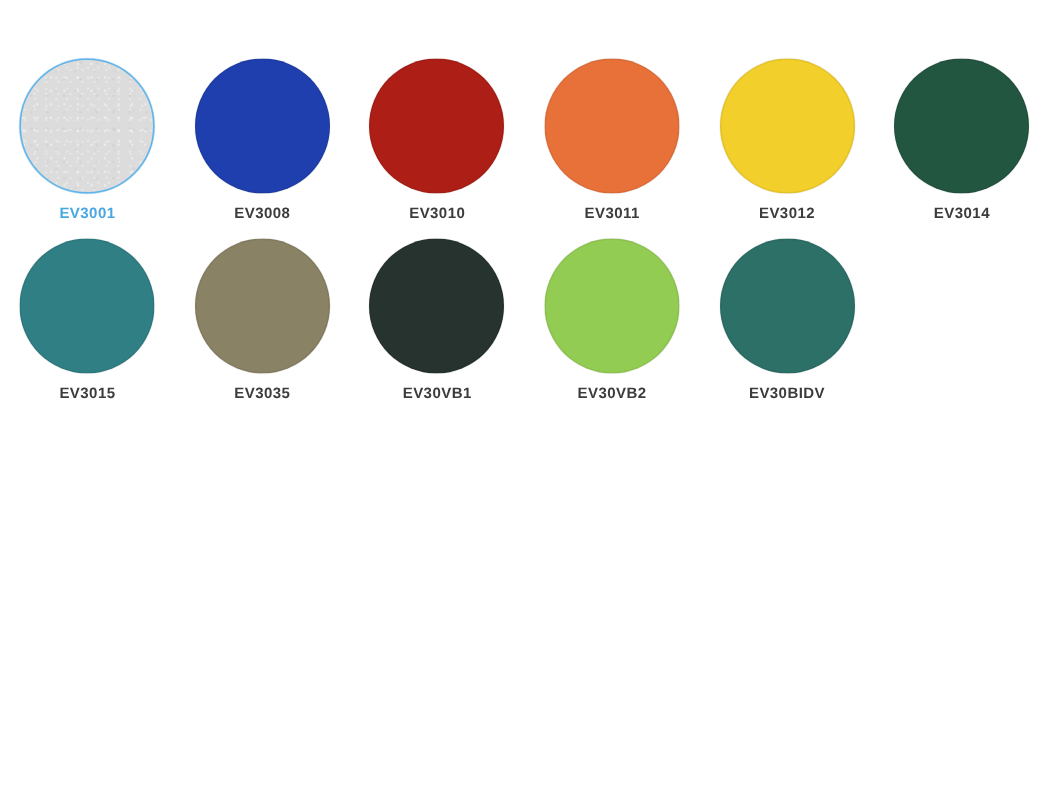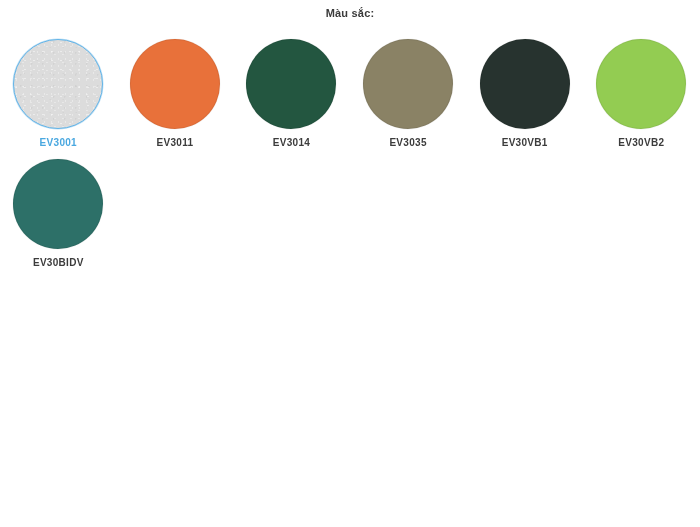--- a/index.html
+++ b/index.html
@@ -114,40 +114,63 @@
 
   .swatch-cell.selected .swatch-label {
     color: #4aa8e0;
   }
 </style>
 </head>
 <body>
 
 <div id="color-picker">
 
-  <div class="picker-title">Màu sắc:</div>
 
   <div class="swatch-grid">
       <div class="swatch-cell selected">
         <div class="swatch-disc-wrap">
           <div class="swatch-disc textured" style="background: rgb(220, 220, 220);"></div>
         </div>
         <div class="swatch-label">EV3001</div>
       </div>
       <div class="swatch-cell">
         <div class="swatch-disc-wrap">
+          <div class="swatch-disc" style="background: rgb(31, 63, 174);"></div>
+        </div>
+        <div class="swatch-label">EV3008</div>
+      </div>
+      <div class="swatch-cell">
+        <div class="swatch-disc-wrap">
+          <div class="swatch-disc" style="background: rgb(173, 31, 22);"></div>
+        </div>
+        <div class="swatch-label">EV3010</div>
+      </div>
+      <div class="swatch-cell">
+        <div class="swatch-disc-wrap">
           <div class="swatch-disc" style="background: rgb(232, 113, 58);"></div>
         </div>
         <div class="swatch-label">EV3011</div>
       </div>
       <div class="swatch-cell">
         <div class="swatch-disc-wrap">
+          <div class="swatch-disc" style="background: rgb(242, 207, 43);"></div>
+        </div>
+        <div class="swatch-label">EV3012</div>
+      </div>
+      <div class="swatch-cell">
+        <div class="swatch-disc-wrap">
           <div class="swatch-disc" style="background: rgb(35, 86, 64);"></div>
         </div>
         <div class="swatch-label">EV3014</div>
+      </div>
+      <div class="swatch-cell">
+        <div class="swatch-disc-wrap">
+          <div class="swatch-disc" style="background: rgb(47, 127, 133);"></div>
+        </div>
+        <div class="swatch-label">EV3015</div>
       </div>
       <div class="swatch-cell">
         <div class="swatch-disc-wrap">
           <div class="swatch-disc" style="background: rgb(138, 130, 101);"></div>
         </div>
         <div class="swatch-label">EV3035</div>
       </div>
       <div class="swatch-cell">
         <div class="swatch-disc-wrap">
           <div class="swatch-disc" style="background: rgb(39, 51, 47);"></div>

